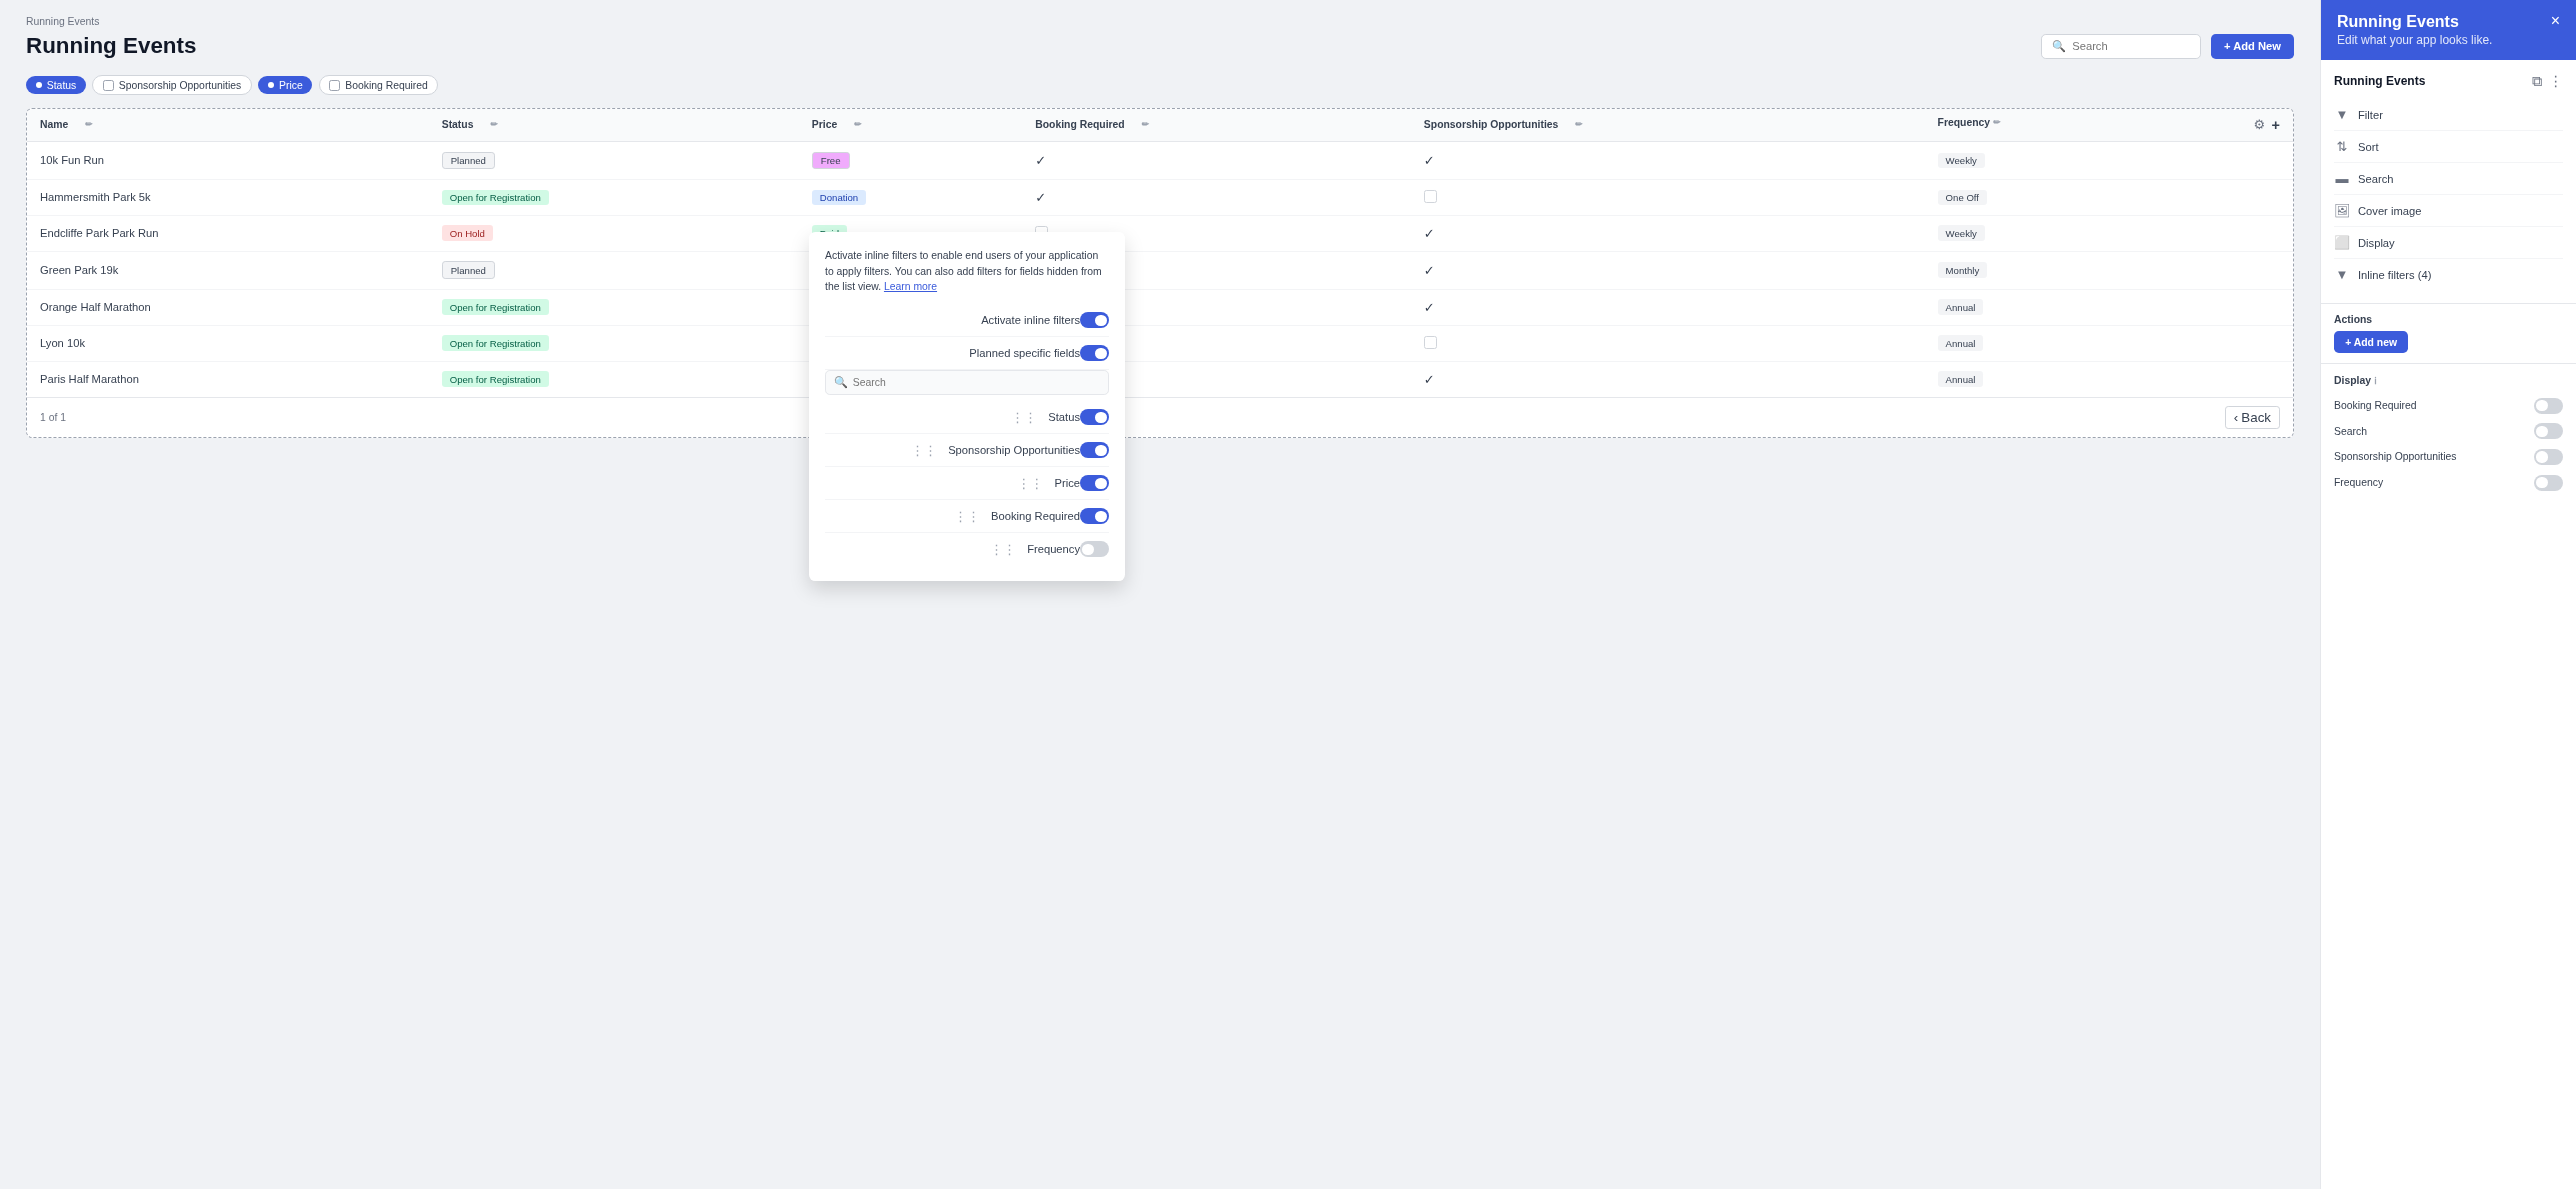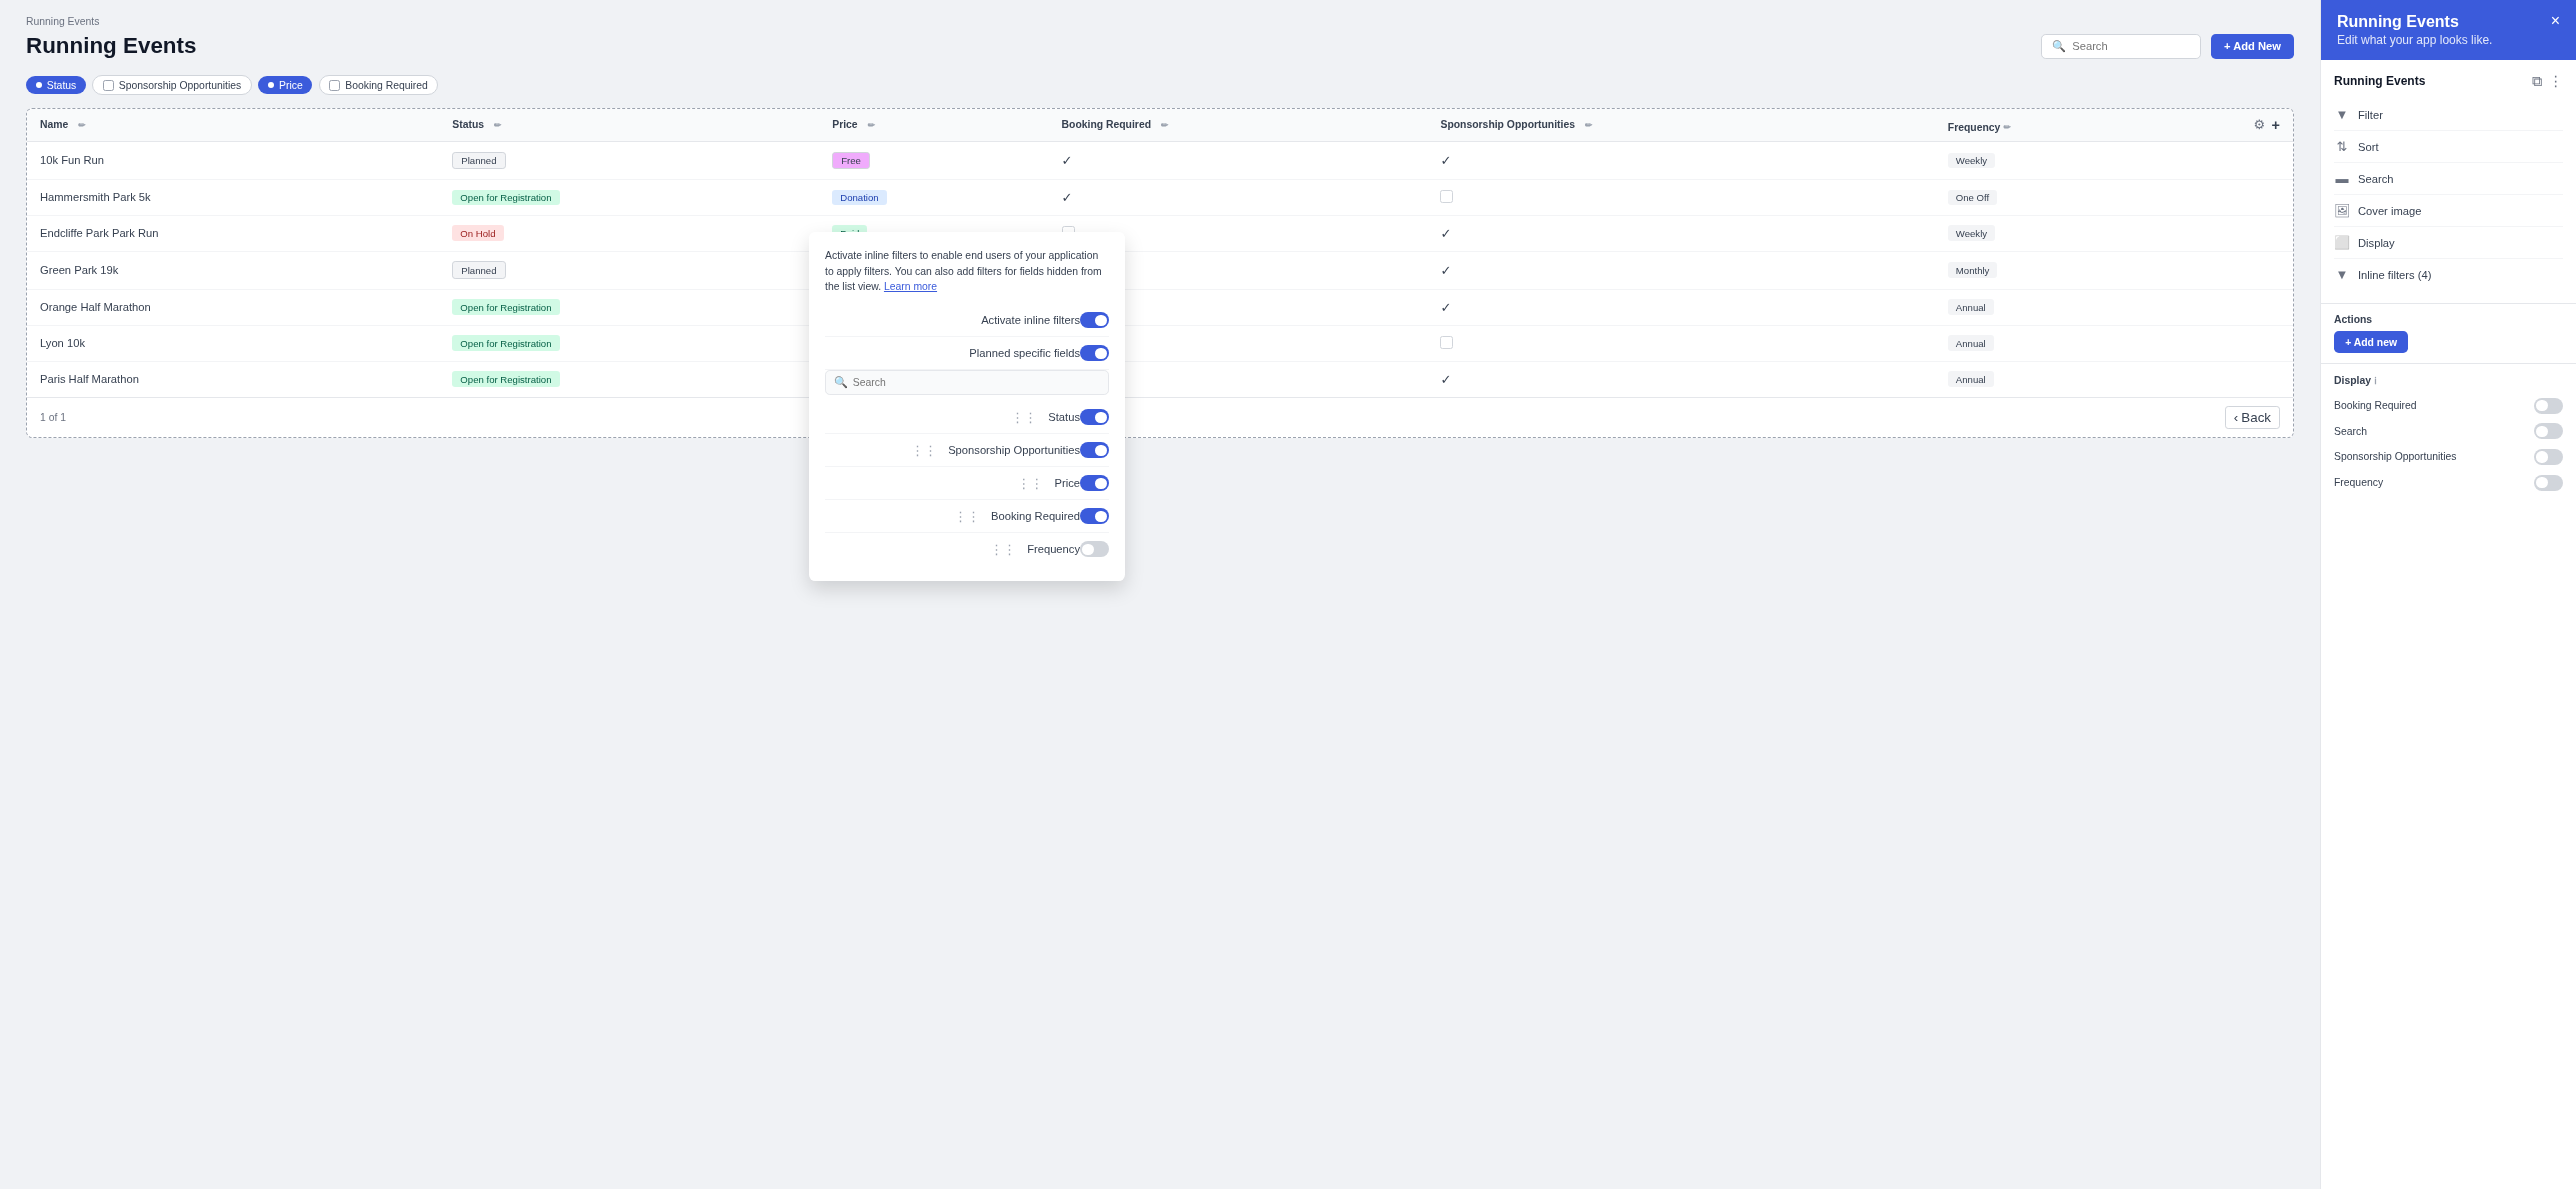--- a/index.html
+++ b/index.html
@@ -20,21 +20,21 @@
     .filter-bar { display: flex; align-items: center; gap: 6.4px; margin-bottom: 13px; }
     .filter-chip { display: flex; align-items: center; gap: 4.8px; padding: 3.2px 9.6px; border-radius: 16px; font-size: 10.4px; cursor: pointer; }
     .filter-chip.active { background: #3b5bdb; color: white; }
     .filter-chip.inactive { background: white; border: 0.8px solid #d1d5db; color: #374151; }
     .filter-chip-dot { width: 6.4px; height: 6.4px; border-radius: 50%; background: white; }
 
     
     .table-container { background: white; border-radius: 6.4px; border: 0.8px dashed #9ca3af; overflow: hidden; }
     table { width: 100%; border-collapse: collapse; }
     th { background: #f9fafb; padding: 8px 13px; text-align: left; font-size: 10.4px; font-weight: 600; color: #374151; border-bottom: 0.8px solid #e5e7eb; white-space: nowrap; }
-    th .col-header { display: flex; align-items: flex-end; gap: 10px; }
+    th .col-header { display: flex; align-items: flex-start; gap: 17px; }
     th .edit-icon { color: #9ca3af; font-size: 8.8px; cursor: pointer; }
     td { padding: 9.6px 13px; border-bottom: 0.8px solid #f3f4f6; color: #374151; font-size: 11.2px; vertical-align: middle; }
     tr:last-child td { border-bottom: none; }
     .status-badge { display: inline-block; padding: 2.4px 8px; border-radius: 3.2px; font-size: 9.6px; font-weight: 500; }
     .badge-planned { background: #f3f4f6; color: #374151; border: 0.8px solid #d1d5db; }
     .badge-open { background: #d1fae5; color: #065f46; }
     .badge-onhold { background: #fee2e2; color: #991b1b; }
     .price-badge { display: inline-block; padding: 2.4px 8px; border-radius: 3.2px; font-size: 9.6px; font-weight: 500; }
     .price-free { background: #f0abfc; color: #374151; border: 0.8px solid #d1d5db; }
     .price-donation { background: #dbeafe; color: #1e40af; }

